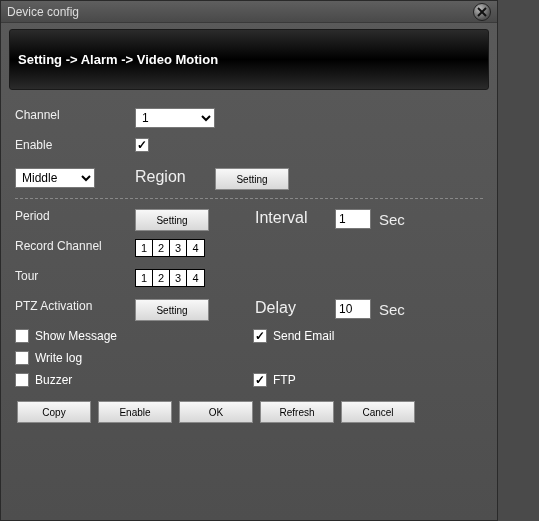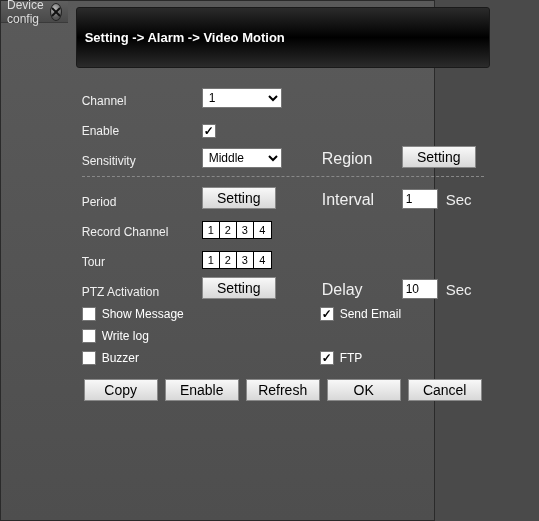--- a/index.html
+++ b/index.html
@@ -6,24 +6,24 @@
   html, body {
     margin: 0; padding: 0;
     width: 539px; height: 521px;
     font-family: Arial, sans-serif;
     font-size: 12px;
     color: #fff;
     background: #4a4a4a;
     overflow: hidden;
   }
   .window {
-    width: 435px; height: 521px;
+    width: 498px; height: 521px;
     background: linear-gradient(#5a5a5a,#4e4e4e);
     border: 1px solid #2a2a2a;
-    display: flex; flex-direction: row;
+    display: flex; flex-direction: column;
   }
   .titlebar {
     height: 22px;
     background: linear-gradient(#5f5f5f,#494949);
     border-bottom: 1px solid #3a3a3a;
     display: flex; align-items: center;
     padding: 0 6px;
     color: #ddd;
     font-size: 12px;
   }
@@ -52,21 +52,21 @@
     font-weight: bold;
     font-size: 13px;
     margin-bottom: 18px;
   }
 
   .form-area {
     padding: 0 6px;
   }
   .row {
     display: flex;
-    align-items: flex-end;
+    align-items: flex-start;
     margin-bottom: 8px;
     min-height: 22px;
   }
   .label {
     width: 120px;
     color: #f0f0f0;
     font-size: 12px;
   }
   .ctrl-col {
     width: 100px;
@@ -110,21 +110,21 @@
     line-height: 1;
     font-weight: bold;
   }
 
   .btn {
     min-width: 74px;
     height: 22px;
     background: linear-gradient(#f8f8f8,#d8d8d8);
     border: 1px solid #888;
     color: #000;
-    font-size: 14px;
+    font-size: 10px;
     display: inline-flex;
     align-items: center; justify-content: center;
     cursor: pointer;
     padding: 0 0;
   }
 
   .chan-boxes {
     display: flex;
     border: 1px solid #000;
     background: #fff;
@@ -195,21 +195,20 @@
       </div>
 
       <div class="row">
         <div class="label">Enable</div>
         <div class="ctrl-col">
           <span class="checkbox checked" id="cb-enable"></span>
         </div>
       </div>
 
       <div class="row">
-        <div class="label">Sensitivity</div>
         <div class="ctrl-col">
           <select class="combo" id="sensitivity-select"><option>Lowest</option><option>Low</option><option selected="">Middle</option><option>High</option><option>Highest</option></select>
         </div>
         <div class="label2">Region</div>
         <div class="ctrl-col2">
           <div class="btn">Setting</div>
         </div>
       </div>
 
       <hr class="sep">
@@ -287,20 +286,20 @@
         </div>
         <div class="item">
           <span class="checkbox checked" id="cb-ftp"></span>
           <span>FTP</span>
         </div>
       </div>
 
       <div class="button-bar">
         <div class="btn">Copy</div>
         <div class="btn">Enable</div>
+        <div class="btn">OK</div>
         <div class="btn">Refresh</div>
-        <div class="btn">OK</div>
         <div class="btn">Cancel</div>
       </div>
 
     </div>
   </div>
 </div>
 
 </body></html>

